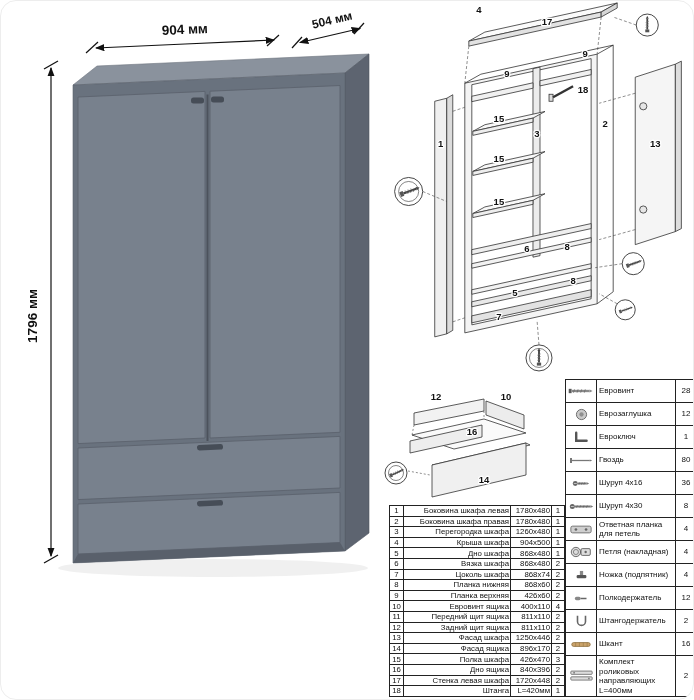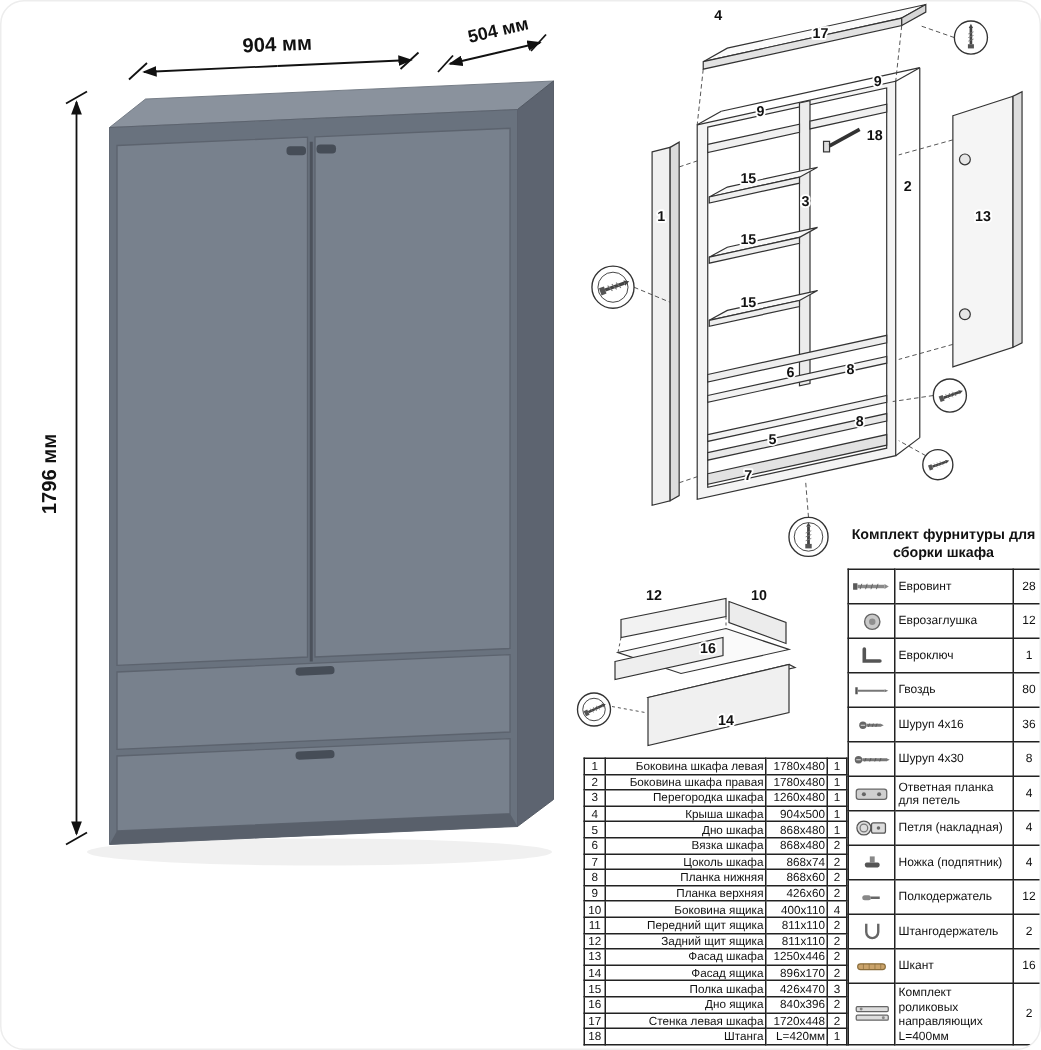--- a/index.html
+++ b/index.html
@@ -277,21 +277,21 @@
           <td class="pt-qty">2</td>
         </tr>
         <tr>
           <td class="pt-num">9</td>
           <td class="pt-name">Планка верхняя</td>
           <td class="pt-size">426x60</td>
           <td class="pt-qty">2</td>
         </tr>
         <tr>
           <td class="pt-num">10</td>
-          <td class="pt-name">Боковина ящика</td>
+          <td class="pt-name">Евровинт ящика</td>
           <td class="pt-size">400x110</td>
           <td class="pt-qty">4</td>
         </tr>
         <tr>
           <td class="pt-num">11</td>
           <td class="pt-name">Передний щит ящика</td>
           <td class="pt-size">811x110</td>
           <td class="pt-qty">2</td>
         </tr>
         <tr>
@@ -332,21 +332,20 @@
         </tr>
         <tr>
           <td class="pt-num">18</td>
           <td class="pt-name">Штанга</td>
           <td class="pt-size">L=420мм</td>
           <td class="pt-qty">1</td>
         </tr>
       </tbody>
   </table>
 
-  <div class="hw-title">Комплект фурнитуры для сборки шкафа</div>
   <table class="hw-table">
     <tbody>
         <tr>
           <td class="hw-icon"><svg viewBox="0 0 36 12" width="26" height="10">
               <rect x="1" y="3" width="4" height="6" fill="#5a5a5a"></rect>
               <rect x="5" y="4.4" width="25" height="3.2" fill="#8a8a8a"></rect>
               <path d="M30 3.8 34 6 30 8.2Z" fill="#8a8a8a"></path>
               <line x1="9" y1="3.5" x2="7.5" y2="8.5" stroke="#5a5a5a" stroke-width="0.8"></line>
               <line x1="14" y1="3.5" x2="12.5" y2="8.5" stroke="#5a5a5a" stroke-width="0.8"></line>
               <line x1="19" y1="3.5" x2="17.5" y2="8.5" stroke="#5a5a5a" stroke-width="0.8"></line>

